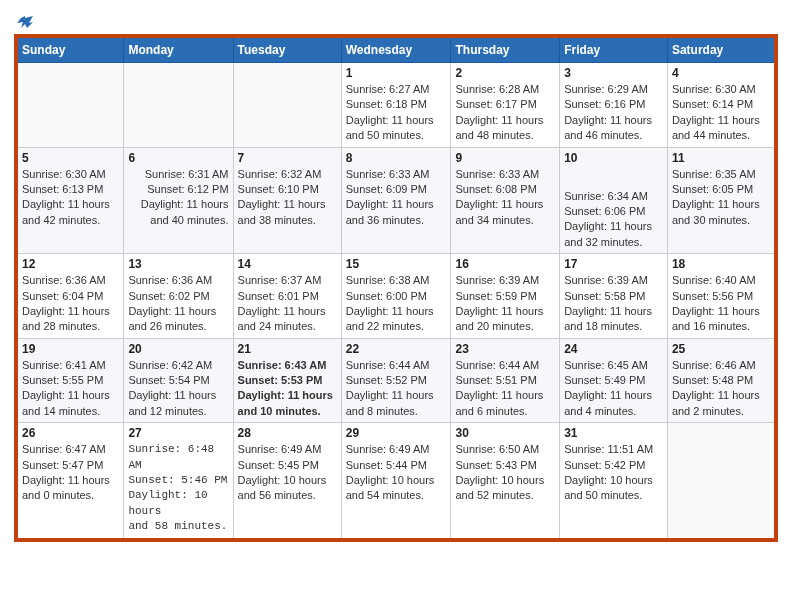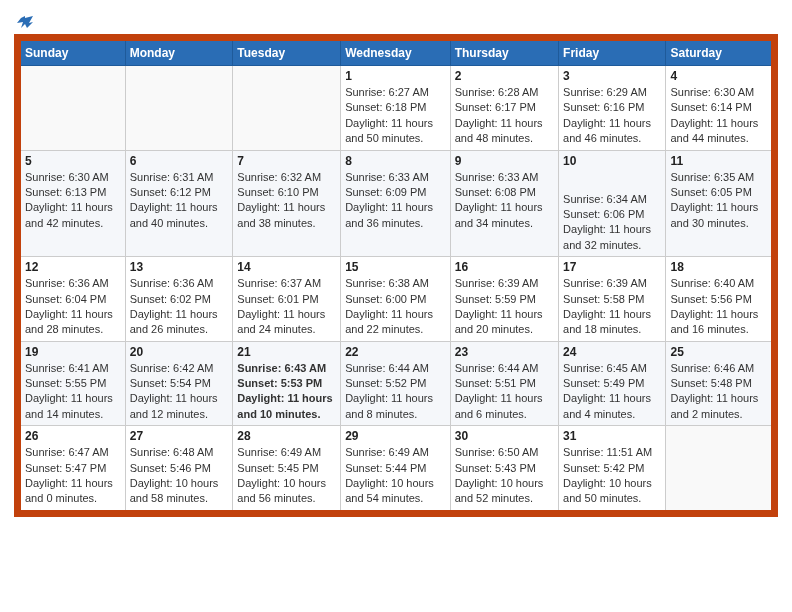--- a/index.html
+++ b/index.html
@@ -38,21 +38,21 @@
       line-height: 1.1;
     }
     .subtitle {
       font-size: 14px;
       color: #444;
       margin-top: 2px;
     }
     .calendar {
       width: 100%;
       border-collapse: collapse;
-      border: 7px solid #c2410c;
+      border: 4px solid #c2410c;
     }
     .calendar th {
       background: #2a6db5;
       color: #fff;
       font-size: 12px;
       font-weight: bold;
       padding: 5px 4px;
       text-align: left;
       border: 1px solid #1e5a9a;
     }
@@ -154,21 +154,21 @@
         <tr>
           <td>
             <span class="day-num">5</span>
             <div class="day-info" style="white-space: pre-line;">Sunrise: 6:30 AM
 Sunset: 6:13 PM
 Daylight: 11 hours
 and 42 minutes.</div>
           </td>
           <td>
             <span class="day-num">6</span>
-            <div class="day-info" style="white-space: pre-line;">Sunrise: 6:31 AM
+            <div class="day-info" style="white-space: pre-line; text-align: right;">Sunrise: 6:31 AM
 Sunset: 6:12 PM
 Daylight: 11 hours
 and 40 minutes.</div>
           </td>
           <td>
             <span class="day-num">7</span>
             <div class="day-info" style="white-space: pre-line;">Sunrise: 6:32 AM
 Sunset: 6:10 PM
 Daylight: 11 hours
 and 38 minutes.</div>
@@ -307,21 +307,21 @@
         <tr>
           <td>
             <span class="day-num">26</span>
             <div class="day-info" style="white-space: pre-line;">Sunrise: 6:47 AM
 Sunset: 5:47 PM
 Daylight: 11 hours
 and 0 minutes.</div>
           </td>
           <td>
             <span class="day-num">27</span>
-            <div class="day-info" style="white-space: pre-line;">Sunrise: 6:48 AM
+            <div class="day-info" style="white-space: pre-line; font-family: Liberation Mono, monospace;">Sunrise: 6:48 AM
 Sunset: 5:46 PM
 Daylight: 10 hours
 and 58 minutes.</div>
           </td>
           <td>
             <span class="day-num">28</span>
             <div class="day-info" style="white-space: pre-line;">Sunrise: 6:49 AM
 Sunset: 5:45 PM
 Daylight: 10 hours
 and 56 minutes.</div>

